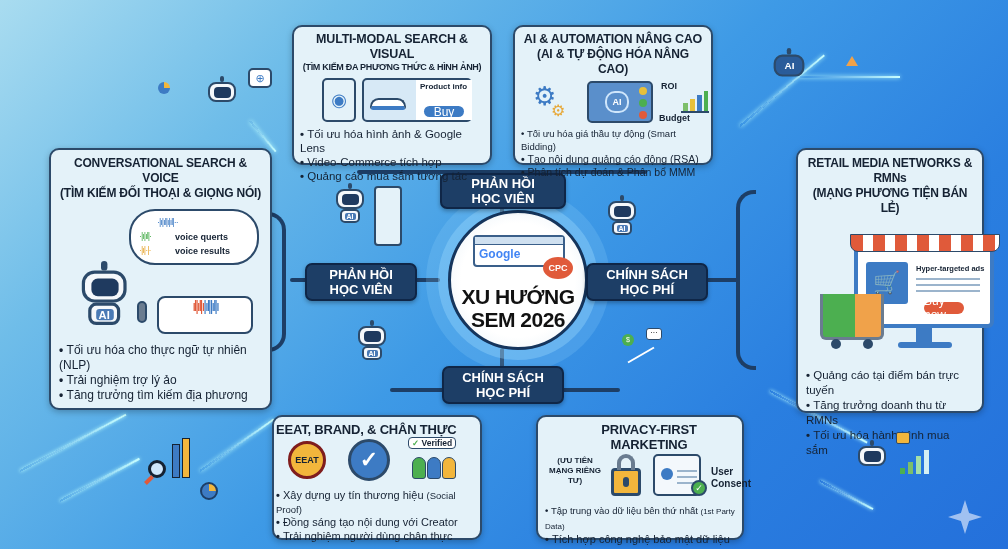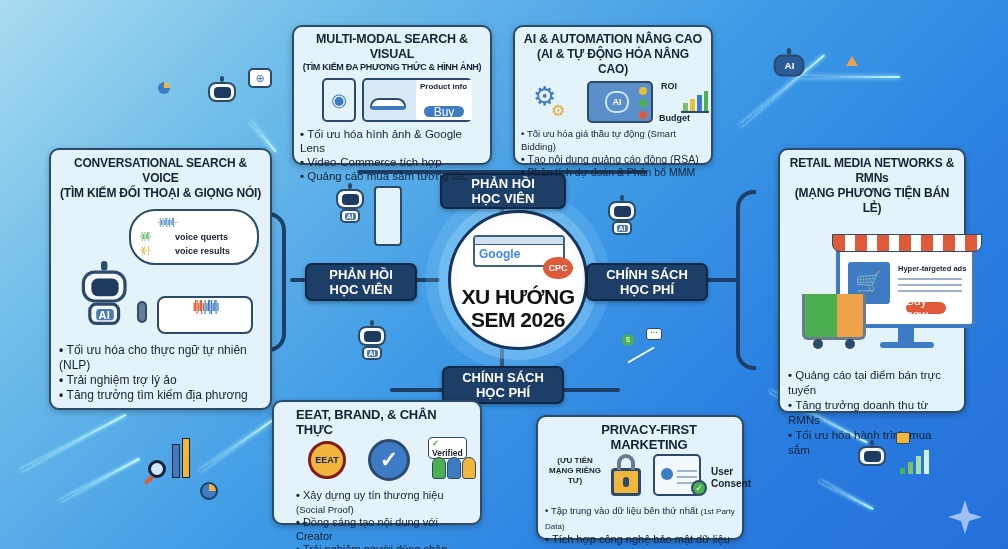--- a/index.html
+++ b/index.html
@@ -163,21 +163,21 @@
         <span style="color:#3d7bc4">|ıl||ıl|ı</span>
     </div>
   </div>
   <ul style="font-size:12px;line-height:15px;margin-top:4px">
     <li>Tối ưu hóa cho thực ngữ tự nhiên (NLP)</li>
     <li>Trải nghiệm trợ lý ảo</li>
     <li>Tăng trưởng tìm kiếm địa phương</li>
   </ul>
 </div>
 
-<div class="card" style="left:778px;top:148px;width:188px;height:265px">
+<div class="card" style="left:796px;top:148px;width:188px;height:265px">
   <h2 style="font-size:12px">RETAIL MEDIA NETWORKS &amp; RMNs</h2>
   <h2 style="font-size:12px">(MẠNG PHƯƠNG TIỆN BÁN LẺ)</h2>
   <div style="position:relative;height:150px">
     <div class="ill" style="left:48px;top:20px;width:140px;height:92px;border:4px solid #3d7bc4;border-radius:6px">
       <div style="position:absolute;left:-8px;top:-6px;width:150px;height:18px;background:repeating-linear-gradient(90deg,#e05a3a 0 12px,#fff 12px 22px);border-radius:0 0 8px 8px;border:1px solid #2c4a6a"></div>
       <div style="position:absolute;left:8px;top:22px;width:42px;height:42px;background:#3d7bc4;border-radius:3px;color:#fff;font-size:22px;display:flex;align-items:center;justify-content:center">🛒</div>
       <div class="lab" style="left:58px;top:24px;font-size:7.5px">Hyper-targeted ads</div>
       <div style="position:absolute;left:58px;top:38px;width:64px;height:2px;background:#9bb4cc;box-shadow:0 6px 0 #9bb4cc,0 12px 0 #9bb4cc"></div>
       <div class="ibtn" style="left:66px;top:62px;width:40px;height:12px;background:#e05a3a">Buy now</div>
     </div>
@@ -188,21 +188,21 @@
       <div style="position:absolute;right:8px;bottom:-12px;width:10px;height:10px;border-radius:50%;background:#2c4a6a"></div>
     </div>
   </div>
   <ul style="font-size:11.5px;line-height:15px;margin-top:2px">
     <li>Quảng cáo tại điểm bán trực tuyến</li>
     <li>Tăng trưởng doanh thu từ RMNs</li>
     <li>Tối ưu hóa hành trình mua sắm</li>
   </ul>
 </div>
 
-<div class="card" style="left:272px;top:400px;width:210px;height:125px;padding:5px 22px">
+<div class="card" style="left:272px;top:415px;width:210px;height:125px;padding:5px 2px">
   <h2 style="text-align:left;font-size:13px">EEAT, BRAND, &amp; CHÂN THỰC</h2>
   <div style="position:relative;height:52px">
     <div style="position:absolute;left:12px;top:4px;width:38px;height:38px;border-radius:50%;background:#f2b63c;border:3px solid #7f1d1d;display:flex;align-items:center;justify-content:center;font-size:9px;font-weight:700;color:#152233">EEAT</div>
     <div style="position:absolute;left:72px;top:2px;width:42px;height:42px;background:#3d7bc4;border:3px solid #2c4a6a;border-radius:50%;color:#fff;font-size:22px;font-weight:700;display:flex;align-items:center;justify-content:center">✓</div>
     <div class="lab" style="left:132px;top:0;background:#fff;border:1.5px solid #2c4a6a;border-radius:4px;padding:0 3px;font-size:8.5px"><span style="color:#4caf50">✓ </span><span>Verified</span></div>
     <div style="position:absolute;left:136px;top:20px;display:flex;gap:1px">
       <div style="width:14px;height:22px;background:#4caf50;border-radius:7px 7px 3px 3px;border:1.5px solid #2c4a6a"></div>
       <div style="width:14px;height:22px;background:#3d7bc4;border-radius:7px 7px 3px 3px;border:1.5px solid #2c4a6a"></div>
       <div style="width:14px;height:22px;background:#f2b63c;border-radius:7px 7px 3px 3px;border:1.5px solid #2c4a6a"></div>
     </div>

